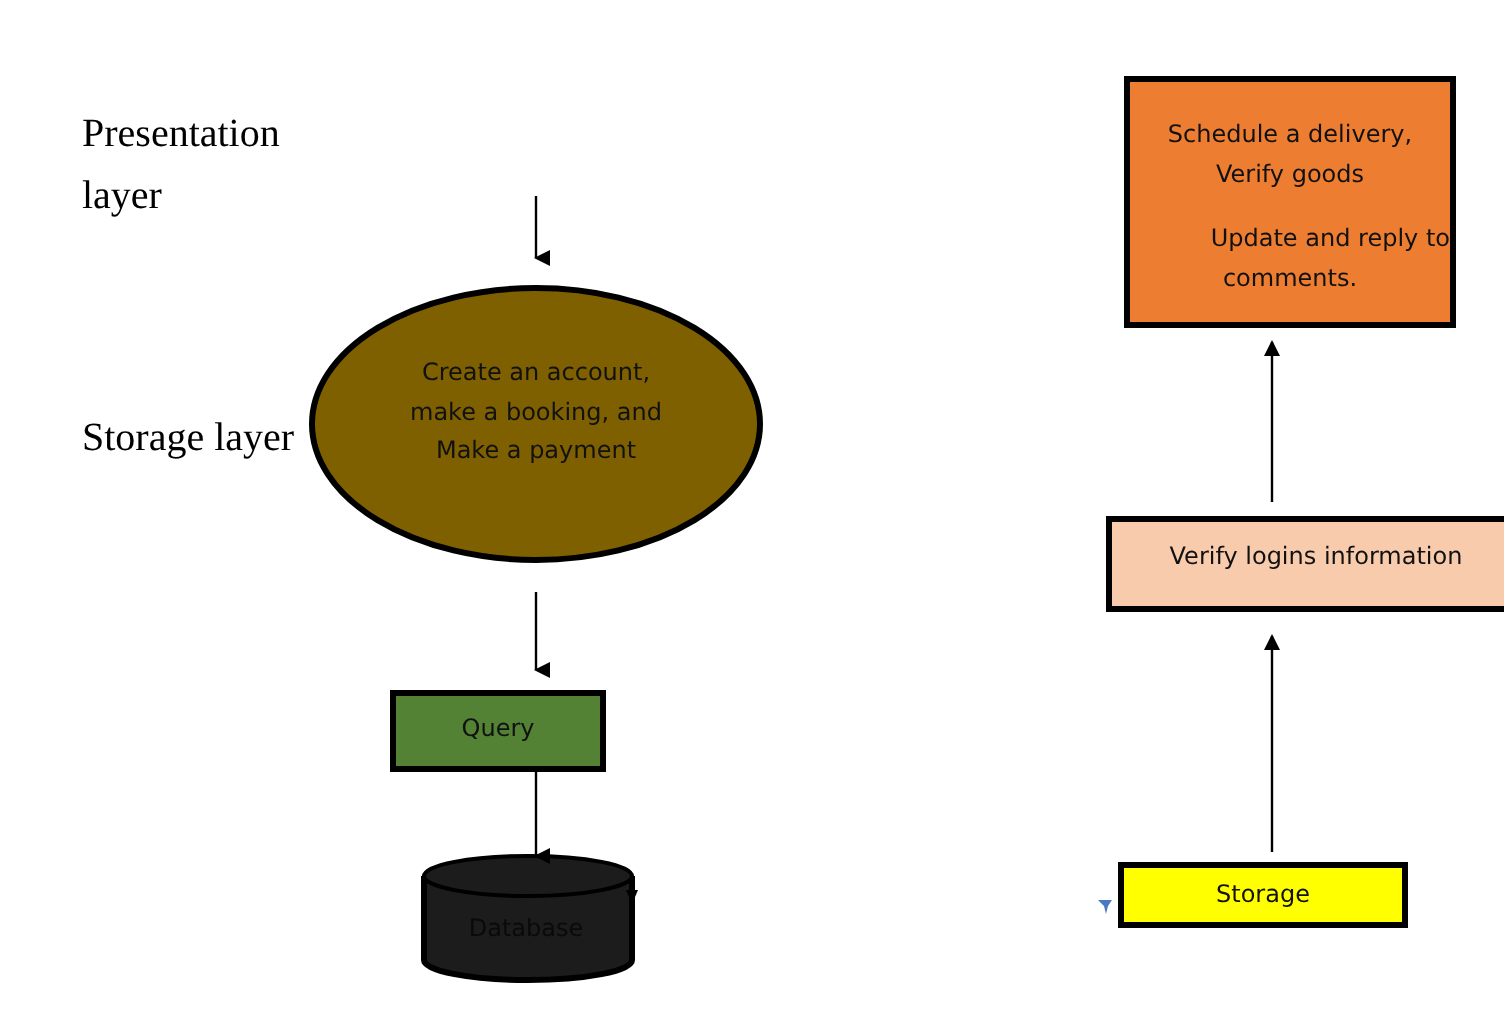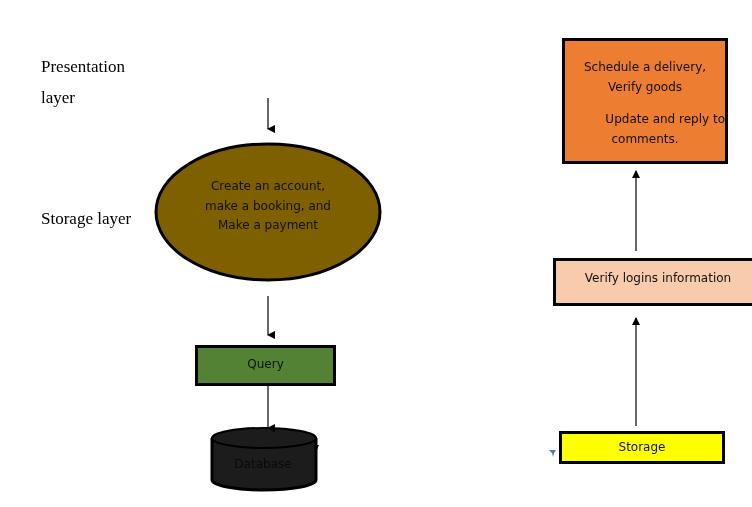--- a/index.html
+++ b/index.html
@@ -1,21 +1,21 @@
 <!DOCTYPE html>
 <html><head>
   <meta charset="utf-8">
   <style>
     html, body { margin: 0; padding: 0; background: #ffffff; }
     body { width: 752px; height: 507px; position: relative; overflow: hidden; }
     .stage { position: absolute; left: 0; top: 0; width: 752px; height: 507px; }
     .layer-label {
       position: absolute;
       font-family: "Liberation Serif", serif;
-      font-size: 17px;
+      font-size: 20px;
       color: #000;
       line-height: 18px;
     }
     .node {
       position: absolute;
       box-sizing: border-box;
       border: 3px solid #000;
       font-family: "DejaVu Sans", sans-serif;
       font-size: 12px;
       color: #111;
@@ -31,36 +31,36 @@
 
   <div class="layer-label" style="left:41px; top:58px;">
     <span>Presentation</span>
   </div>
   <div class="layer-label" style="left:41px; top:89px;">
     <span>layer</span>
   </div>
   <div class="layer-label" style="left:41px; top:210px;">Storage layer</div>
 
 
-  <div class="node" id="n-query" style="left: 195px; top: 345px; width: 141px; height: 41px; padding-top: 9px; background: rgb(84, 130, 53);">
+  <div class="node" id="n-query" style="left: 195px; top: 345px; width: 108px; height: 41px; padding-top: 9px; background: rgb(84, 130, 53);">
     <span class="node-text">Query</span>
   </div>
 
   <div class="node" id="n-delivery" style="left: 562px; top: 38px; width: 166px; height: 126px; padding-top: 16px; line-height: 20px; background: rgb(237, 125, 49);">
     <span class="node-text">Schedule a delivery,</span>
     <span class="node-text">Verify goods</span>
     <span class="node-text" style="margin-top:12px;text-align:right;">Update and reply to</span>
     <span class="node-text">comments.</span>
   </div>
 
   <div class="node" id="n-verify" style="left: 553px; top: 258px; width: 210px; height: 48px; padding-top: 10px; background: rgb(248, 203, 173);">
     <span class="node-text">Verify logins information</span>
   </div>
 
-  <div class="node" id="n-storage" style="left: 559px; top: 431px; width: 166px; height: 33px; padding-top: 6px; background: rgb(255, 255, 0);">
+  <div class="node" id="n-storage" style="left: 559px; top: 431px; width: 145px; height: 33px; padding-top: 6px; background: rgb(255, 255, 0);">
     <span class="node-text">Storage</span>
   </div>
 
   <svg width="752" height="507" style="position:absolute; left:0; top:0; pointer-events:none;">
     <defs>
       <marker id="arrowhead" markerWidth="8" markerHeight="8" refX="4" refY="7" orient="auto-start-reverse" markerUnits="userSpaceOnUse">
         <path d="M0,0 L8,0 L4,8 Z" fill="#000"></path>
       </marker>
       <marker id="arrowup" markerWidth="8" markerHeight="8" refX="4" refY="1" orient="0" markerUnits="userSpaceOnUse">
         <path d="M0,8 L8,8 L4,0 Z" fill="#000"></path>

